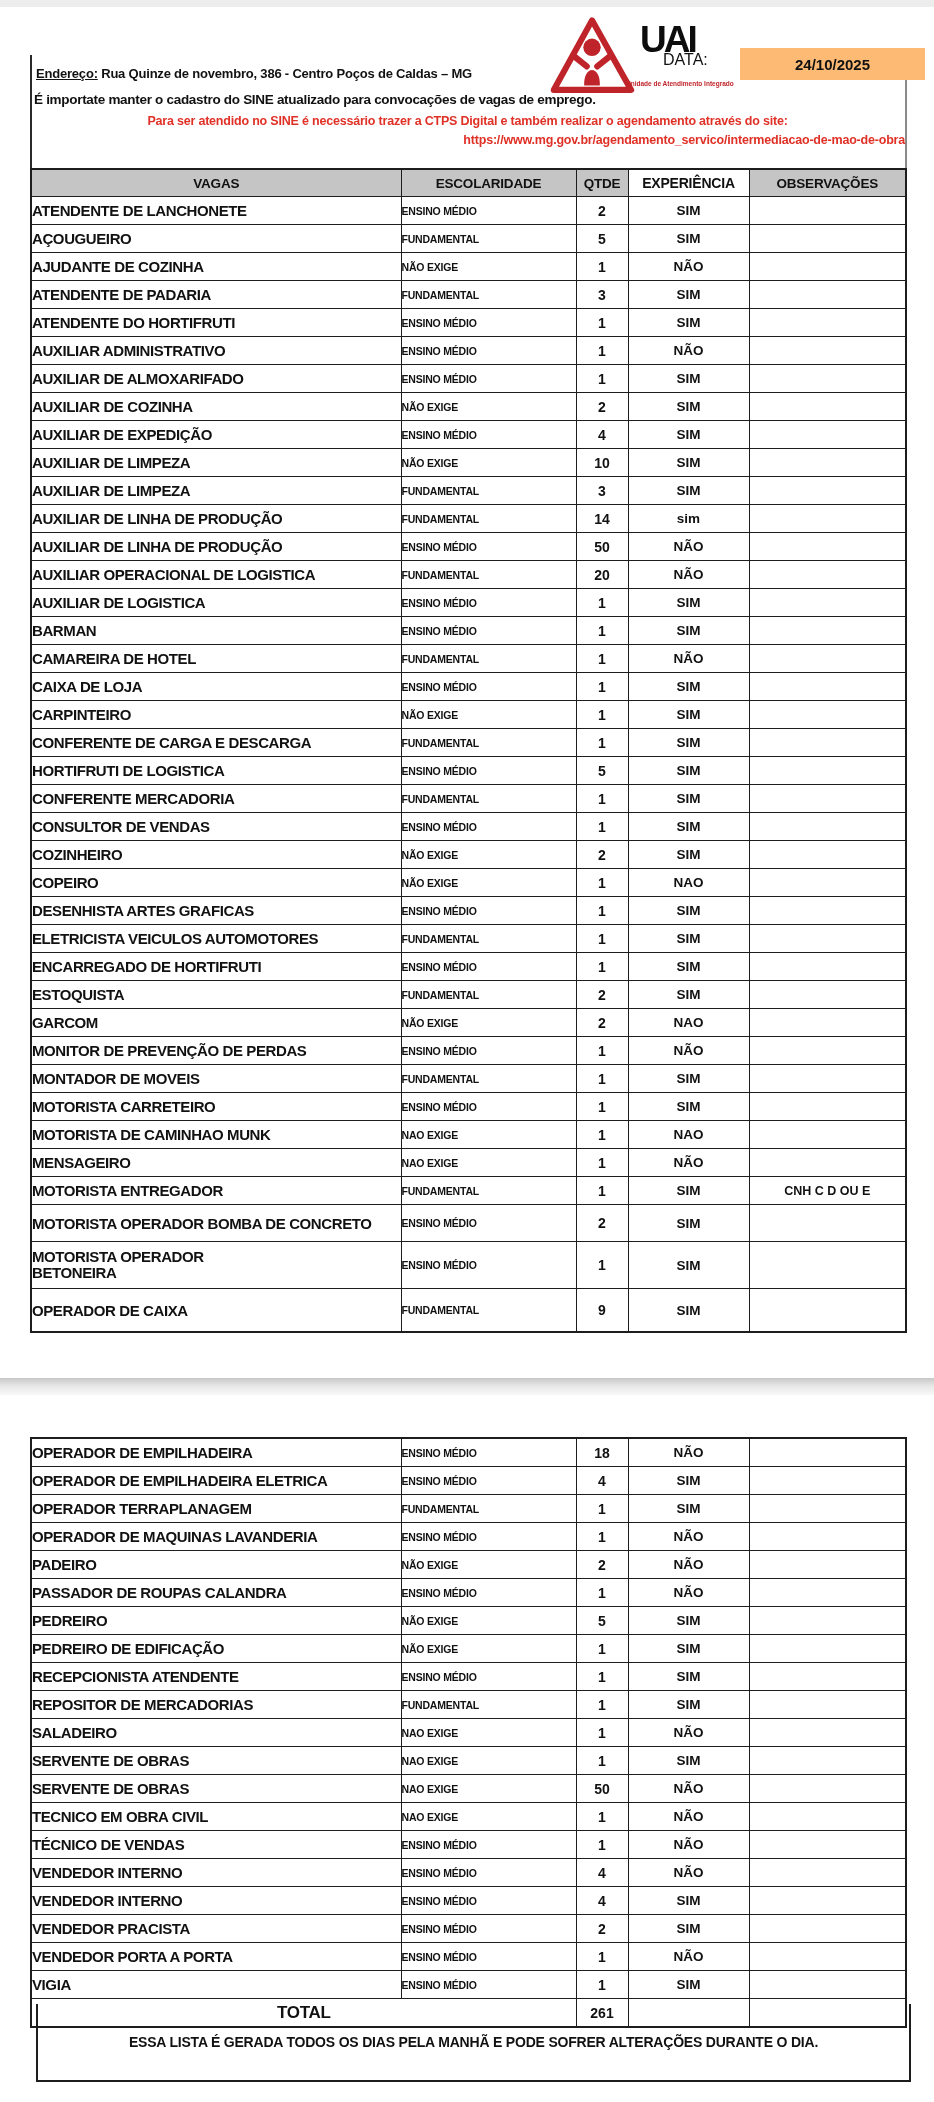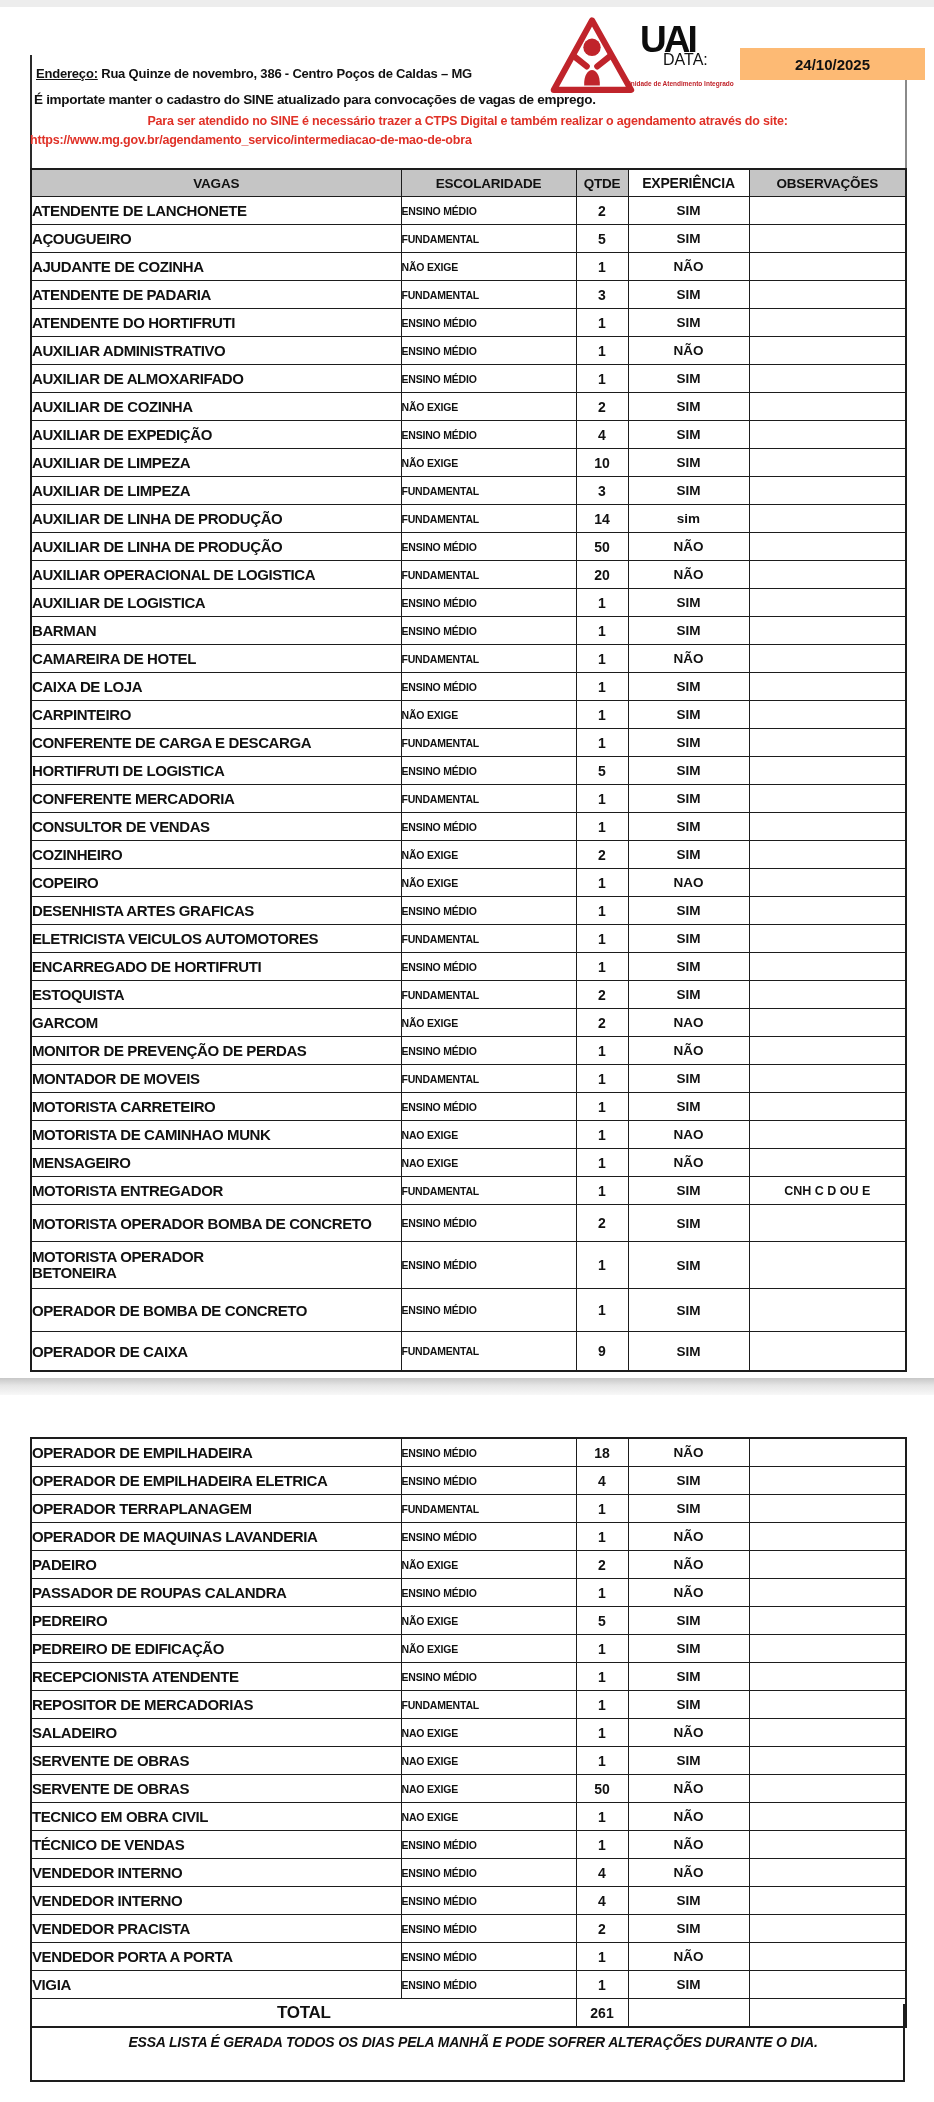--- a/index.html
+++ b/index.html
@@ -13,21 +13,21 @@
     background:linear-gradient(180deg,#c7c7c7 0%,#e6e6e6 45%,#f8f8f8 100%);}
 
   
   .hdr-box{position:absolute;left:30px;top:55px;width:873px;height:113px;
     border-left:2px solid #2a2a2a;border-right:2px solid #8a8a8a;}
   .address{position:absolute;left:36px;top:66px;font-size:13px;font-weight:bold;letter-spacing:-0.2px;}
   .address .u{text-decoration:underline;}
   .info-line{position:absolute;left:34px;top:92px;font-size:13.5px;font-weight:bold;letter-spacing:-0.3px;}
   .warn1{position:absolute;left:30px;top:114px;width:875px;text-align:center;
     font-size:12.5px;font-weight:bold;color:#e03127;letter-spacing:-0.2px;}
-  .warn2{position:absolute;left:30px;top:133px;width:875px;text-align:left;
+  .warn2{position:absolute;left:30px;top:133px;width:875px;text-align:right;
     font-size:12.5px;font-weight:bold;color:#e03127;letter-spacing:-0.2px;}
 
   
   .logo-wrap{position:absolute;left:548px;top:14px;width:230px;height:86px;}
   .logo-tri{position:absolute;left:0;top:2px;}
   .logo-uai{position:absolute;left:76px;top:7px;font-size:37px;font-weight:900;
     letter-spacing:-3px;color:#0d0d0d;line-height:1;margin-left:16px;}
   .logo-tag{position:absolute;left:78px;top:66px;font-size:6.5px;font-weight:bold;color:#c0242b;width:140px;}
   .data-label{position:absolute;left:663px;top:51px;font-size:16px;font-weight:normal;}
   .date-box{position:absolute;left:740px;top:48px;width:185px;height:32px;background:#fdba74;
@@ -51,22 +51,22 @@
   #p1body tr:nth-child(37) td{height:36px;}
   #p1body tr:nth-child(38) td{height:46px;}
   #p1body tr:nth-child(38) .c-vaga span{white-space:normal;display:inline-block;width:250px;line-height:1.05;}
   #p1body tr:nth-child(39) td{height:42px;}
   #p1body tr:nth-child(40) td{height:38px;}
   #p1body tr:nth-child(41) td{height:33px;}
   
   .total-label{text-align:center;font-size:17px;font-weight:bold;letter-spacing:-0.3px;}
   .total-row td{height:27px;}
   
-  .footer-box{position:absolute;left:30px;top:2004px;width:871px;height:76px;
-    border:2px solid #1d1d1d;border-top:none;display:flex;align-items:center;justify-content:flex-end;font-style:italic;}
+  .footer-box{position:absolute;left:36px;top:2004px;width:871px;height:76px;
+    border:2px solid #1d1d1d;border-top:none;display:flex;align-items:center;justify-content:center;}
   .footer-note{font-size:14px;font-weight:bold;letter-spacing:-0.2px;text-align:center;width:860px;}
 </style>
 </head>
 <body>
 
 <div class="top-strip"></div>
 
 <div class="hdr-box"></div>
 
 <div class="address">
@@ -369,27 +369,20 @@
         <td class="c-obs"><span></span></td>
       </tr>
       <tr>
         <td class="c-vaga"><span>MOTORISTA OPERADOR BETONEIRA</span></td>
         <td class="c-esc"><span>ENSINO MÉDIO</span></td>
         <td class="c-qtde"><span>1</span></td>
         <td class="c-exp"><span>SIM</span></td>
         <td class="c-obs"><span></span></td>
       </tr>
       <tr>
-        <td class="c-vaga"><span>OPERADOR DE BOMBA DE CONCRETO</span></td>
-        <td class="c-esc"><span>ENSINO MÉDIO</span></td>
-        <td class="c-qtde"><span>1</span></td>
-        <td class="c-exp"><span>SIM</span></td>
-        <td class="c-obs"><span></span></td>
-      </tr>
-      <tr>
         <td class="c-vaga"><span>OPERADOR DE CAIXA</span></td>
         <td class="c-esc"><span>FUNDAMENTAL</span></td>
         <td class="c-qtde"><span>9</span></td>
         <td class="c-exp"><span>SIM</span></td>
         <td class="c-obs"><span></span></td>
       </tr>
     </tbody>
 </table>
 
 <div class="page-divider"></div>

